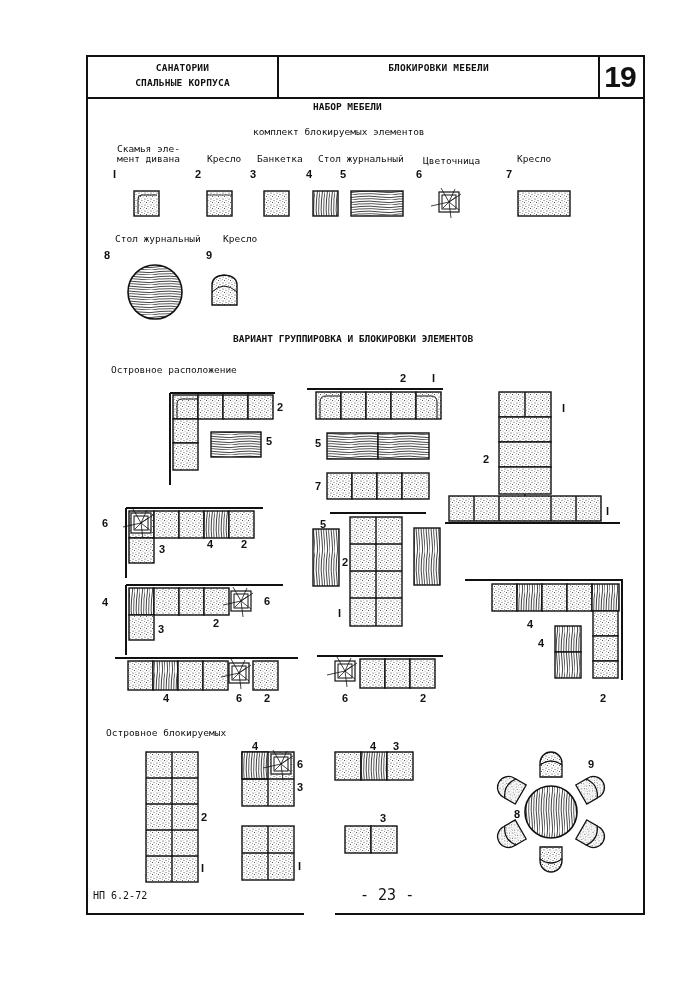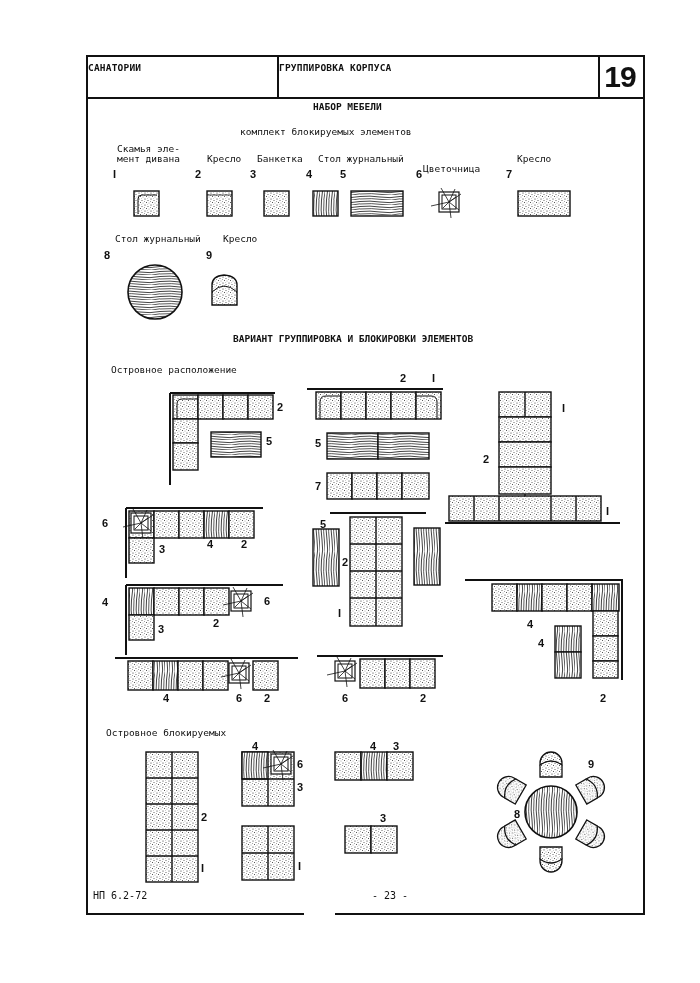--- a/index.html
+++ b/index.html
@@ -3,21 +3,21 @@
 <meta charset="utf-8">
 <style>
   html, body { margin:0; padding:0; background:#fff; }
   body { width:700px; height:983px; position:relative; overflow:hidden;
          font-family:"DejaVu Sans Mono","Liberation Mono",monospace; color:#111; }
   .frame { position:absolute; left:86px; top:55px; width:555px; height:858px;
            border-left:2px solid #111; border-right:2px solid #111; border-top:2px solid #111; }
   .bottom-line { position:absolute; top:913px; height:2px; background:#111; }
   .hdr-line { position:absolute; left:86px; top:97px; width:557px; height:2px; background:#111; }
   .vdiv { position:absolute; top:55px; height:43px; width:2px; background:#111; }
-  .hdr-text { position:absolute; text-align:left; font-size:9.5px; line-height:15px;
+  .hdr-text { position:absolute; text-align:center; font-size:9.5px; line-height:15px;
               font-weight:bold; letter-spacing:0.2px; }
   .sheet-no { position:absolute; left:600px; top:58px; width:40px; height:52px;
               font-family:"Liberation Sans",sans-serif; font-weight:bold; font-size:30px;
               text-align:center; line-height:38px; letter-spacing:-1px; }
   .t { position:absolute; font-size:9.5px; white-space:nowrap; line-height:11px; }
   .tb { font-weight:bold; }
   .num { position:absolute; font-size:11px; font-weight:bold; font-family:"Liberation Sans",sans-serif; }
   svg { position:absolute; left:0; top:0; }
 </style>
 </head>
@@ -25,35 +25,36 @@
 
 <div class="frame"></div>
 <div class="bottom-line" style="left:86px;width:218px"></div>
 <div class="bottom-line" style="left:335px;width:308px"></div>
 <div class="hdr-line"></div>
 <div class="vdiv" style="left:277px"></div>
 <div class="vdiv" style="left:598px"></div>
 
 <div class="hdr-text" style="left:88px;top:60px;width:189px">
   <div>САНАТОРИИ</div>
+  <div>СПАЛЬНЫЕ КОРПУСА</div>
 </div>
 <div class="hdr-text" style="left:279px;top:60px;width:319px">
-  <div>ГРУППИРОВКА КОРПУСА</div>
+  <div>БЛОКИРОВКИ МЕБЕЛИ</div>
 </div>
 <div class="sheet-no">19</div>
 
 <div class="t tb" style="left:313px;top:101px">НАБОР МЕБЕЛИ</div>
-<div class="t" style="left:240px;top:126px">комплект блокируемых элементов</div>
+<div class="t" style="left:253px;top:126px">комплект блокируемых элементов</div>
 
 <div class="t" style="left:117px;top:143px">Скамья эле-</div>
 <div class="t" style="left:117px;top:153px">мент дивана</div>
 <div class="t" style="left:207px;top:153px">Кресло</div>
 <div class="t" style="left:257px;top:153px">Банкетка</div>
 <div class="t" style="left:318px;top:153px">Стол журнальный</div>
-<div class="t" style="left:423px;top:163px">Цветочница</div>
+<div class="t" style="left:423px;top:155px">Цветочница</div>
 <div class="t" style="left:517px;top:153px">Кресло</div>
 
 <div class="num" style="left:113px;top:168px">I</div>
 <div class="num" style="left:195px;top:168px">2</div>
 <div class="num" style="left:250px;top:168px">3</div>
 <div class="num" style="left:306px;top:168px">4</div>
 <div class="num" style="left:340px;top:168px">5</div>
 <div class="num" style="left:416px;top:168px">6</div>
 <div class="num" style="left:506px;top:168px">7</div>
 
@@ -101,21 +102,21 @@
 <div class="num" style="left:297px;top:758px">6</div>
 <div class="num" style="left:297px;top:781px">3</div>
 <div class="num" style="left:298px;top:860px">I</div>
 <div class="num" style="left:370px;top:740px">4</div>
 <div class="num" style="left:393px;top:740px">3</div>
 <div class="num" style="left:380px;top:812px">3</div>
 <div class="num" style="left:588px;top:758px">9</div>
 <div class="num" style="left:514px;top:808px">8</div>
 
 <div class="t" style="left:93px;top:890px;font-size:10px">НП 6.2-72</div>
-<div class="t" style="left:372px;top:890px;font-size:10px">- 23 -</div>
+<div class="t" style="left:360px;top:890px;font-size:15px">- 23 -</div>
 
 <svg width="700" height="983" viewBox="0 0 700 983">
   <defs>
     <pattern id="stip" width="6" height="6" patternUnits="userSpaceOnUse">
       <rect width="6" height="6" fill="#fff"></rect>
       <circle cx="1" cy="1" r="0.55" fill="#222"></circle>
       <circle cx="4" cy="2.5" r="0.5" fill="#333"></circle>
       <circle cx="2.5" cy="4.5" r="0.5" fill="#222"></circle>
       <circle cx="5" cy="5" r="0.4" fill="#444"></circle>
       <circle cx="0.5" cy="3.5" r="0.4" fill="#333"></circle>

